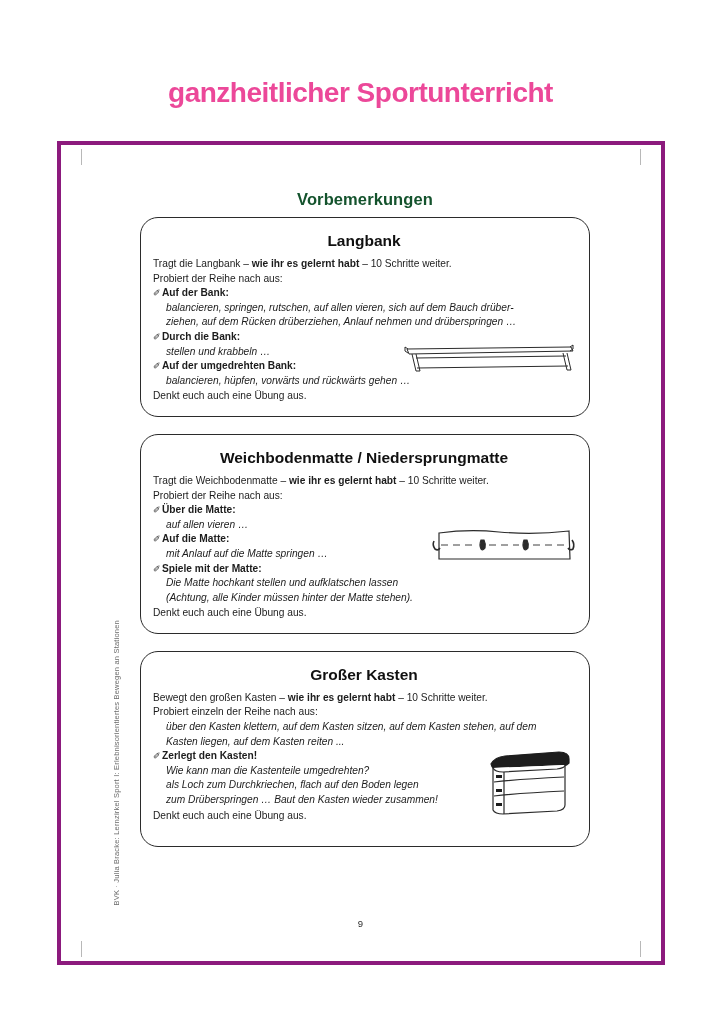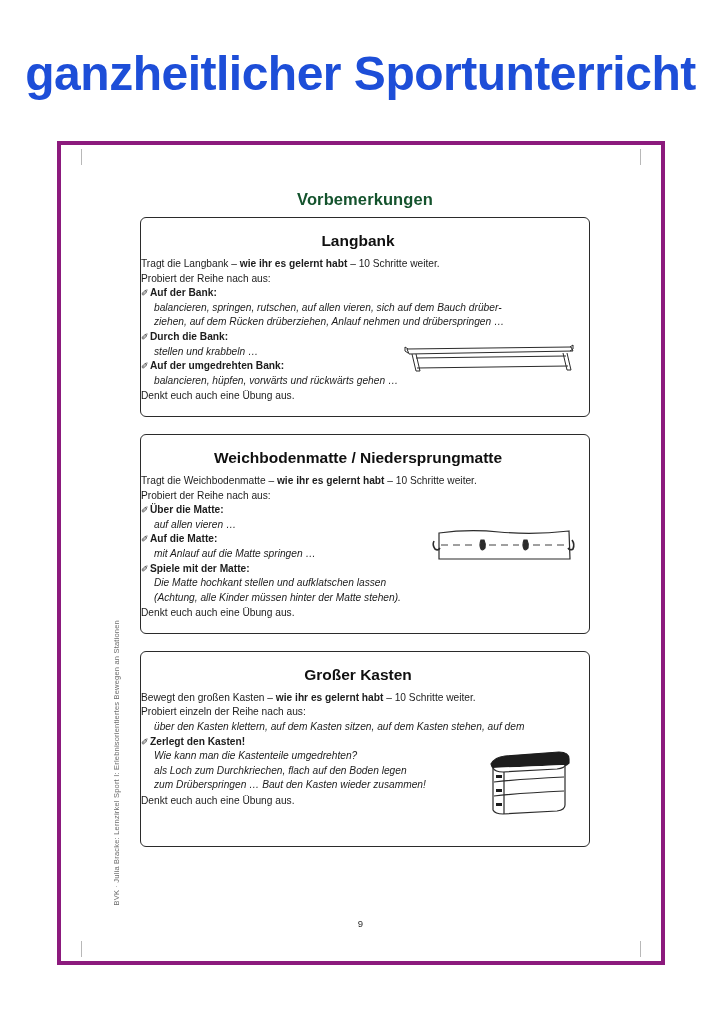--- a/index.html
+++ b/index.html
@@ -15,26 +15,26 @@
     width: 721px;
     height: 1020px;
     background: #ffffff;
     overflow: hidden;
   }
 
   
   .title {
     position: absolute;
     left: 0;
-    top: 46px;
+    top: 77px;
     width: 721px;
     text-align: center;
-    font-size: 48px;
-    font-weight: bold;
-    color: #1d4ed8;
+    font-size: 28px;
+    font-weight: bold;
+    color: #ec4899;
     letter-spacing: -0.5px;
     font-family: "Liberation Sans", sans-serif;
   }
 
   
   .frame {
     position: absolute;
     left: 57px;
     top: 141px;
     width: 608px;
@@ -79,22 +79,22 @@
     font-size: 16.5px;
     font-weight: bold;
     color: #14532d;
     margin: 0 0 8px 0;
     letter-spacing: 0.1px;
   }
 
   .card {
     position: relative;
     border: 1.6px solid #2b2b2b;
-    border-radius: 6px;
-    padding: 10px 14px 12px 0;
+    border-radius: 18px;
+    padding: 10px 14px 12px 12px;
     margin-bottom: 17px;
     box-sizing: border-box;
     background: #fff;
   }
   .card-title {
     text-align: center;
     font-size: 15.5px;
     font-weight: bold;
     color: #101010;
     margin: 4px 0 7px 0;
@@ -236,20 +236,21 @@
 
     <div class="card" style="min-height:196px;">
       <div class="card-title">Großer Kasten</div>
 
       <div class="line">
         <span>Bewegt den großen Kasten – </span><b>wie ihr es gelernt habt</b><span> – 10 Schritte weiter.</span>
       </div>
       <div class="line">Probiert einzeln der Reihe nach aus:</div>
 
       <div class="line sub">über den Kasten klettern, auf dem Kasten sitzen, auf dem Kasten stehen, auf dem</div>
+      <div class="line sub">Kasten liegen, auf dem Kasten reiten ...</div>
 
       <div class="line bullet"><span class="bullet-glyph">✐</span><span>Zerlegt den Kasten!</span></div>
       <div class="line sub">Wie kann man die Kastenteile umgedrehten?</div>
       <div class="line sub">als Loch zum Durchkriechen, flach auf den Boden legen</div>
       <div class="line sub">zum Drüberspringen … Baut den Kasten wieder zusammen!</div>
 
       <div class="line closing">Denkt euch auch eine Übung aus.</div>
 
       <div class="illus illus-box">
         <svg width="92" height="72" viewBox="0 0 92 72">

